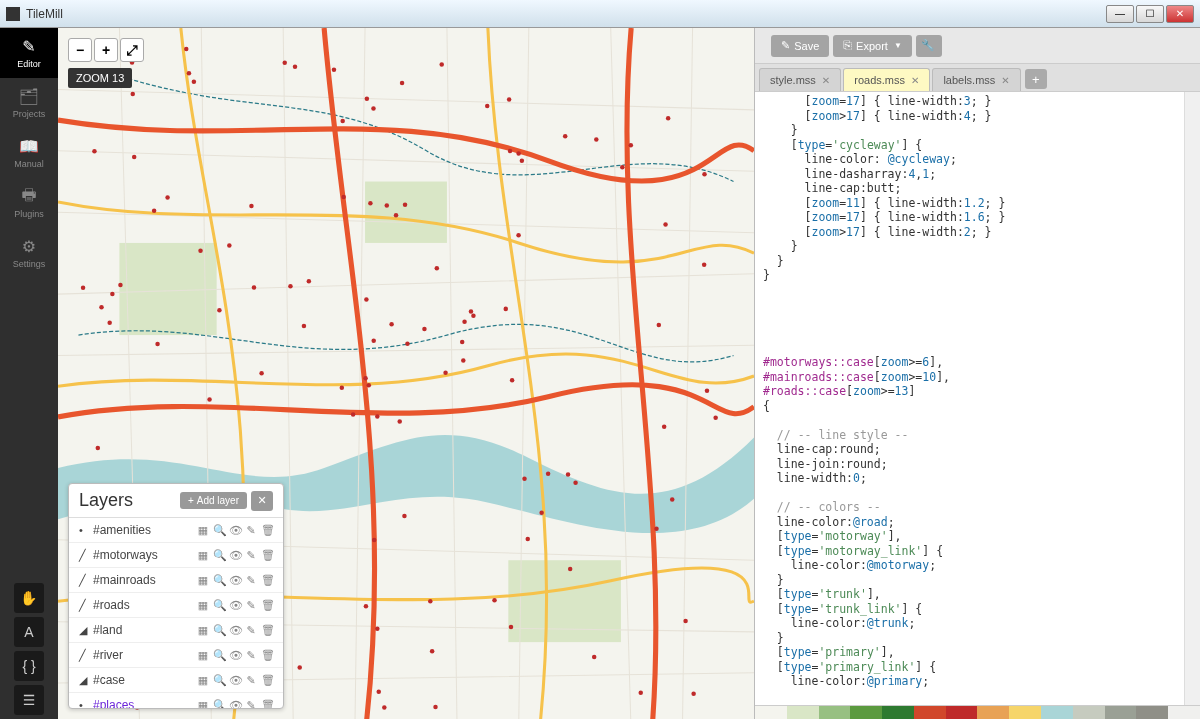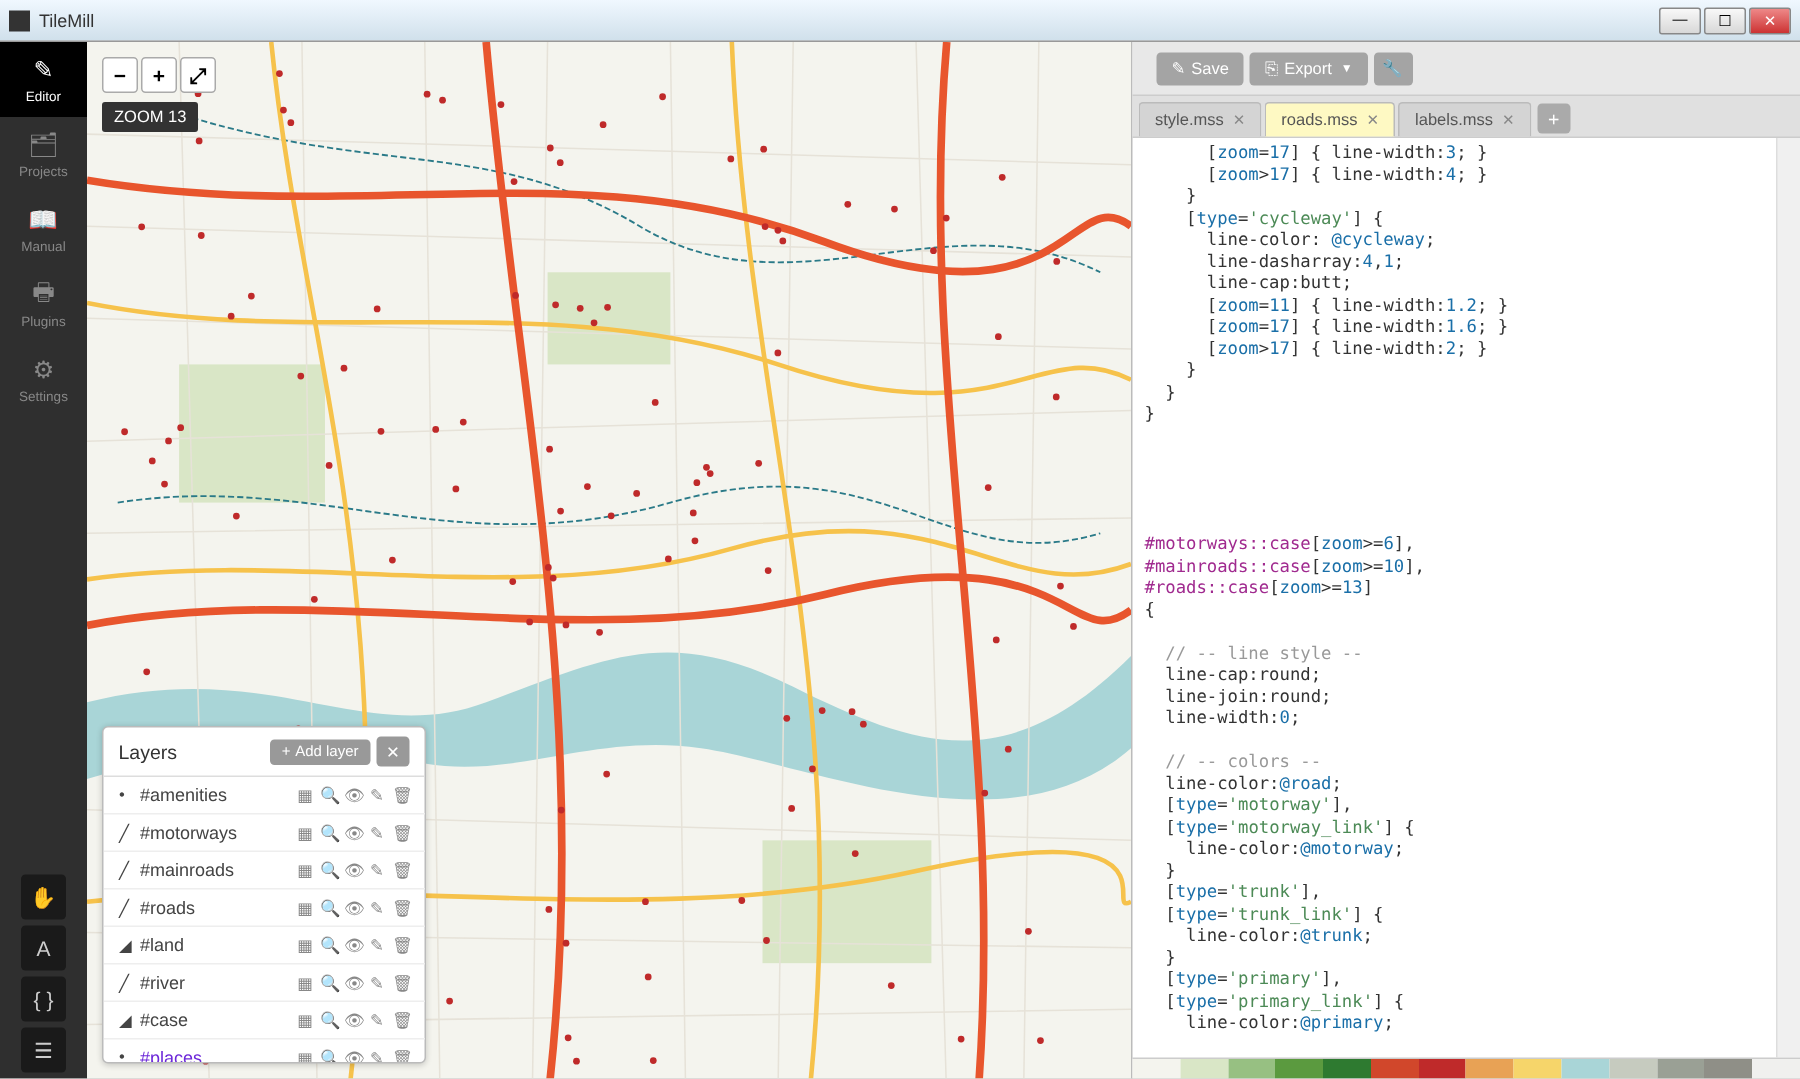--- a/index.html
+++ b/index.html
@@ -23,21 +23,21 @@
 .sidebar-tool { width: 30px; height: 30px; margin: 4px auto; display: flex; align-items: center; justify-content: center; color: #ccc; background: #1a1a1a; border-radius: 3px; font-size: 14px; cursor: pointer; }
 
 .map-panel { flex: 1; position: relative; background: #f4f4ee; overflow: hidden; }
 .map-svg { position: absolute; inset: 0; }
 .map-controls { position: absolute; top: 10px; left: 10px; display: flex; gap: 2px; }
 .mc-btn { width: 24px; height: 24px; background: #fff; border: 1px solid #aaa; border-radius: 3px; display: flex; align-items: center; justify-content: center; font-size: 14px; font-weight: bold; cursor: pointer; }
 .zoom-label { position: absolute; top: 40px; left: 10px; background: #333; color: #fff; padding: 4px 8px; font-size: 11px; border-radius: 2px; }
 
 .layers-panel { position: absolute; bottom: 10px; left: 10px; width: 216px; background: #fff; border: 1px solid #bbb; border-radius: 4px; box-shadow: 0 1px 4px rgba(0,0,0,.2); }
 .layers-header { display: flex; align-items: center; padding: 6px 10px; border-bottom: 1px solid #ddd; }
-.layers-title { flex: 1; font-size: 13px; color: #333; }
+.layers-title { flex: 1; font-size: 18px; color: #333; }
 .add-layer-btn { background: #999; color: #fff; border: none; border-radius: 3px; padding: 3px 8px; font-size: 10px; display: flex; align-items: center; gap: 3px; cursor: pointer; }
 .layers-close { width: 22px; height: 20px; background: #999; color: #fff; border-radius: 3px; display: flex; align-items: center; justify-content: center; margin-left: 4px; cursor: pointer; font-size: 11px; }
 .layers-body { max-height: 190px; overflow-y: auto; }
 .layer-row { display: flex; align-items: center; padding: 5px 10px; border-bottom: 1px solid #eee; font-size: 12px; }
 .layer-geom { width: 14px; color: #444; font-size: 11px; }
 .layer-name { flex: 1; color: #444; }
 .layer-name.muted { color: #6d28d9; }
 .layer-actions { display: flex; gap: 4px; color: #888; font-size: 11px; }
 .layer-act { cursor: pointer; width: 12px; text-align: center; }
 

